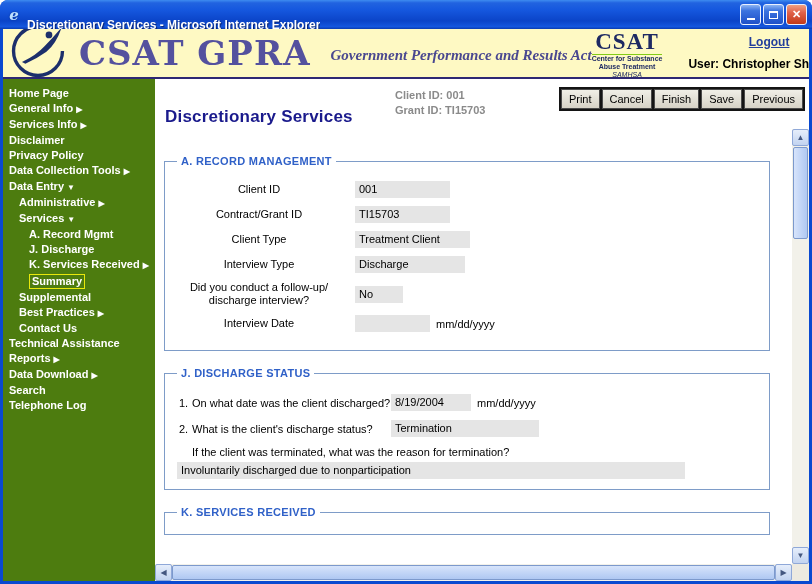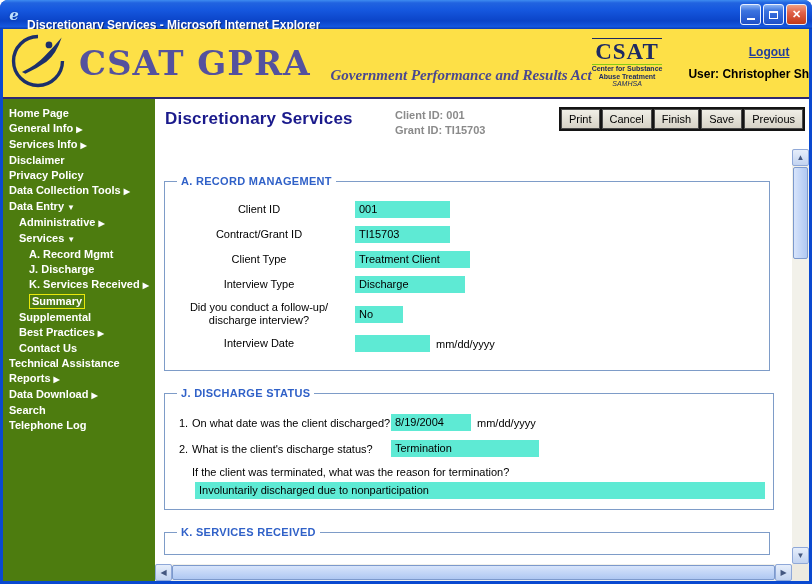--- a/index.html
+++ b/index.html
@@ -14,21 +14,21 @@
   .winbtns{margin-left:auto;display:flex;gap:2px;}
   .wbtn{width:21px;height:21px;border:1px solid #E8F0FF;border-radius:3px;display:flex;align-items:center;justify-content:center;color:#fff;box-sizing:border-box;cursor:pointer;}
   .wbtn.minb,.wbtn.maxb{background:linear-gradient(180deg,#8DB4F2 0%,#3C74E0 30%,#1E50C8 100%);}
   .wbtn.closeb{background:linear-gradient(180deg,#F0A080 0%,#E0614A 40%,#C23A18 100%);font-size:11px;font-weight:bold;}
   .glyph-min{width:8px;height:2px;background:#fff;margin-top:9px;}
   .glyph-max{width:9px;height:8px;border:1px solid #fff;border-top:2px solid #fff;box-sizing:border-box;}
 
   .app{background:#fff;height:552px;display:flex;flex-direction:column;overflow:hidden;}
 
   
-  .header{height:70px;box-sizing:border-box;display:flex;align-items:center;background:#fde047;border-bottom:2px solid #2E2873;flex:0 0 auto;}
+  .header{height:50px;box-sizing:border-box;display:flex;align-items:center;background:#fef9c3;border-bottom:2px solid #2E2873;flex:0 0 auto;}
   .hhs-logo{margin-left:8px;flex:0 0 auto;}
   .brand{font-family:"DejaVu Serif",serif;font-weight:bold;font-size:34px;color:#54519E;letter-spacing:1px;margin-left:14px;white-space:nowrap;}
   .tagline{font-family:"Liberation Serif",serif;font-style:italic;font-weight:bold;font-size:15px;color:#4A4890;margin-left:20px;align-self:flex-end;margin-bottom:13px;white-space:nowrap;}
   .csat-logo{margin-left:auto;text-align:center;color:#1E2A63;line-height:1.1;flex:0 0 auto;}
   .csat-name{font-family:"Liberation Serif",serif;font-weight:bold;font-size:23px;letter-spacing:1px;border-top:1px solid #1E2A63;border-bottom:1px solid #84cc16;padding:0 2px;}
   .csat-sub{font-size:7px;font-weight:bold;}
   .csat-samhsa{font-size:7px;font-style:italic;}
   .header-right{margin:0 12px 0 26px;display:flex;flex-direction:column;align-items:center;gap:8px;flex:0 0 auto;}
   .logout{color:#223E9C;font-weight:bold;font-size:12px;text-decoration:underline;cursor:pointer;}
   .user{font-weight:bold;font-size:12px;color:#000;white-space:nowrap;}
@@ -37,40 +37,40 @@
   .bodyrow{flex:1;display:flex;min-height:0;}
   .sidebar{width:152px;flex:0 0 auto;background:#4d7c0f;color:#fff;padding-top:7px;box-sizing:border-box;overflow:hidden;}
   .nav-item{font-size:11px;font-weight:bold;line-height:13px;padding:1px 4px 1px 6px;cursor:pointer;color:#fff;}
   .nav-item.ind1{padding-left:16px;}
   .nav-item.ind2{padding-left:26px;}
   .arrow{font-size:8px;margin-left:3px;}
   .selected-box{border:1px solid #E8E80C;padding:0 2px;display:inline-block;}
 
   .main{flex:1;position:relative;background:#fff;min-width:0;}
   .main-header{height:50px;position:relative;}
-  .page-title{position:absolute;left:10px;top:10px;font-size:17px;font-weight:bold;color:#1A1A8C;letter-spacing:.2px;}
+  .page-title{position:absolute;left:10px;top:28px;font-size:17px;font-weight:bold;color:#1A1A8C;letter-spacing:.2px;}
   .ids{position:absolute;left:240px;top:9px;font-size:11px;font-weight:bold;color:#8A8A8A;line-height:15px;}
   .btnbar{position:absolute;right:4px;top:8px;background:#141414;padding:2px;display:flex;gap:2px;}
   .xp-btn{background:linear-gradient(180deg,#F0EFE7,#D6D2C6);border:1px solid #4A4A4A;font-size:11px;font-family:"Liberation Sans",sans-serif;padding:3px 7px;cursor:pointer;color:#000;white-space:nowrap;}
 
   
   .content{position:absolute;top:50px;left:0;right:17px;bottom:17px;overflow:hidden;background:#fff;}
   fieldset{border:1px solid #7E9CC8;margin:0 22px 16px 9px;padding:6px 8px 10px;}
   fieldset.first{margin-top:26px;}
   legend{color:#3061C8;font-weight:bold;font-size:11px;padding:0 4px;margin-left:4px;letter-spacing:.3px;}
   .field-row{display:flex;align-items:center;margin:8px 0;}
   .field-label{width:172px;text-align:center;padding-right:10px;font-size:11px;line-height:13px;color:#000;flex:0 0 auto;box-sizing:content-box;}
-  .vbox{background:#5eead4;height:17px;font-size:11px;line-height:17px;padding:0 4px;box-sizing:border-box;color:#000;overflow:hidden;white-space:nowrap;}
+  .vbox{background:#e5e5e5;height:17px;font-size:11px;line-height:17px;padding:0 4px;box-sizing:border-box;color:#000;overflow:hidden;white-space:nowrap;}
   .w95{width:95px}.w115{width:115px}.w110{width:110px}.w48{width:48px}.w75{width:75px}.w80{width:80px}.w148{width:148px}
   .suffix{font-size:11px;margin-left:6px;color:#000;}
   .q-row{display:flex;align-items:center;margin:9px 0 9px 6px;font-size:11px;}
   .qnum{width:13px;flex:0 0 auto;}
   .qtext{width:199px;flex:0 0 auto;}
   .reason-label{font-size:11px;margin:8px 0 4px 19px;}
-  .reason-box{margin-left:22px;width:570px;}
+  .reason-box{margin-left:4px;width:508px;}
   .other-row{display:flex;align-items:center;margin:10px 0 2px 33px;font-size:11px;}
   .other-box{margin-left:8px;width:478px;}
 
   
   .vscroll{position:absolute;top:50px;right:0;width:17px;bottom:17px;background:#F2F1EA;}
   .hscroll{position:absolute;bottom:0;left:0;right:17px;height:17px;background:#F2F1EA;}
   .sb-btn{position:absolute;width:17px;height:17px;background:linear-gradient(180deg,#E6EEFB,#C2D3F0);border:1px solid #8FA8D8;border-radius:2px;box-sizing:border-box;display:flex;align-items:center;justify-content:center;color:#44577F;font-size:8px;line-height:8px;cursor:pointer;}
   .sb-up{top:0;left:0;} .sb-down{bottom:0;left:0;} .sb-left{left:0;top:0;} .sb-right{right:0;top:0;}
   .v-thumb{position:absolute;left:1px;top:18px;width:15px;height:92px;background:linear-gradient(90deg,#D7E4FB,#AFC8F2);border:1px solid #7C99CC;border-radius:2px;box-sizing:border-box;cursor:pointer;}
   .h-thumb{position:absolute;top:1px;left:17px;right:17px;height:15px;background:linear-gradient(180deg,#D7E4FB,#AFC8F2);border:1px solid #7C99CC;border-radius:2px;box-sizing:border-box;cursor:pointer;}

